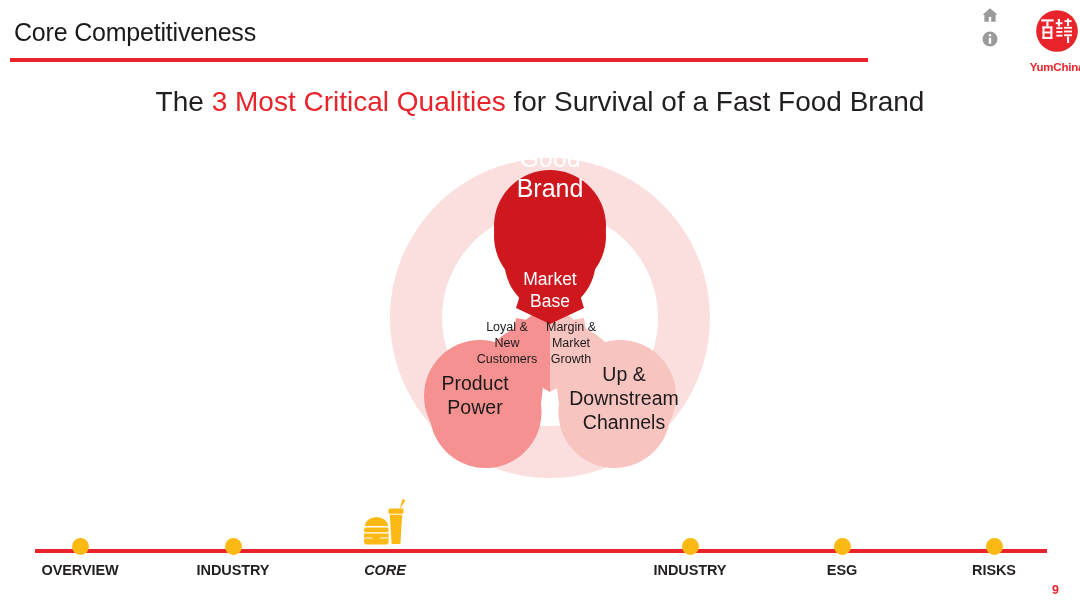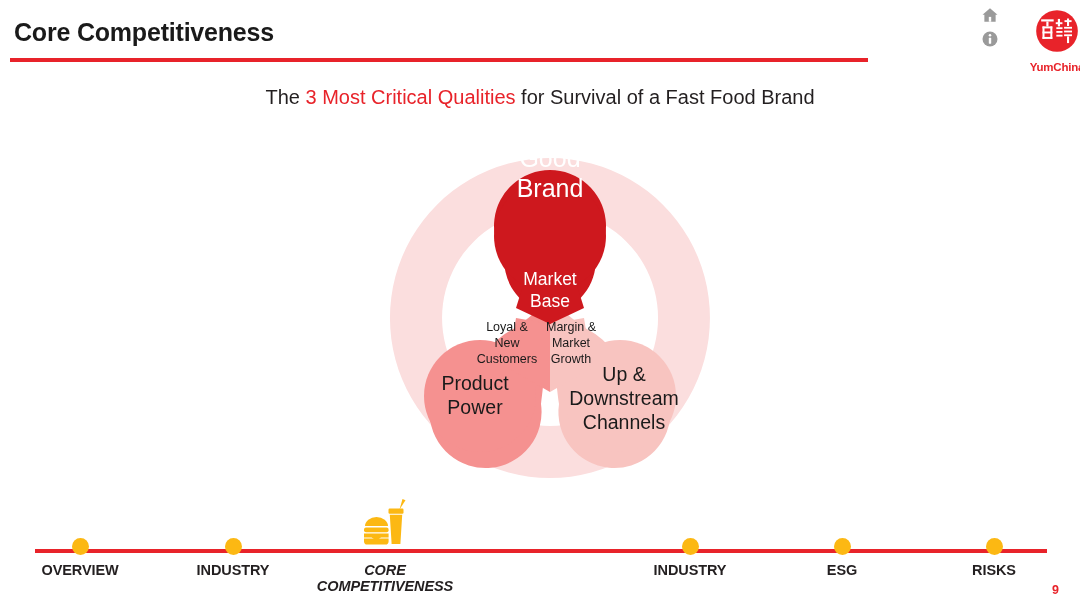--- a/index.html
+++ b/index.html
@@ -19,21 +19,21 @@
     height: 608px;
     background: #ffffff;
   }
 
   
   .header-title {
     position: absolute;
     left: 14px;
     top: 18px;
     font-size: 25px;
-    font-weight: bold;
+    font-weight: normal;
     color: #1a1a1a;
     letter-spacing: -0.2px;
     white-space: nowrap;
   }
   .header-rule {
     position: absolute;
     left: 10px;
     top: 58px;
     width: 858px;
     height: 4px;
@@ -72,21 +72,21 @@
     white-space: nowrap;
   }
 
   
   .subtitle {
     position: absolute;
     left: 0;
     top: 86px;
     width: 1080px;
     text-align: center;
-    font-size: 20px;
+    font-size: 28px;
     color: #231f20;
     white-space: nowrap;
   }
   .subtitle .hl { color: #E8232A; }
 
   
   .diagram {
     position: absolute;
     left: 330px;
     top: 118px;
@@ -335,21 +335,20 @@
 
             <path d="M6 35.6 L30.6 35.6 L30.6 39.4 L23 39.4 L18.3 42.4 L13.6 39.4 L6 39.4 Z"></path>
 
             <path d="M6 40.5 L30.6 40.5 L30.6 43.5 A 3.2 3.2 0 0 1 27.4 46.6 L9.2 46.6 A 3.2 3.2 0 0 1 6 43.5 Z"></path>
           </g>
         </svg>
       </div>
       <div class="nav-dot" style="visibility:hidden"></div>
       <div class="nav-label">
         <div>CORE</div>
-        <div>COMPETITIVENESS</div>
       </div>
     </div>
 
 
     <div class="nav-item" id="nav-4" style="left: 690px;">
       <div class="nav-dot"></div>
       <div class="nav-label">
         <div>INDUSTRY</div>
       </div>
     </div>

